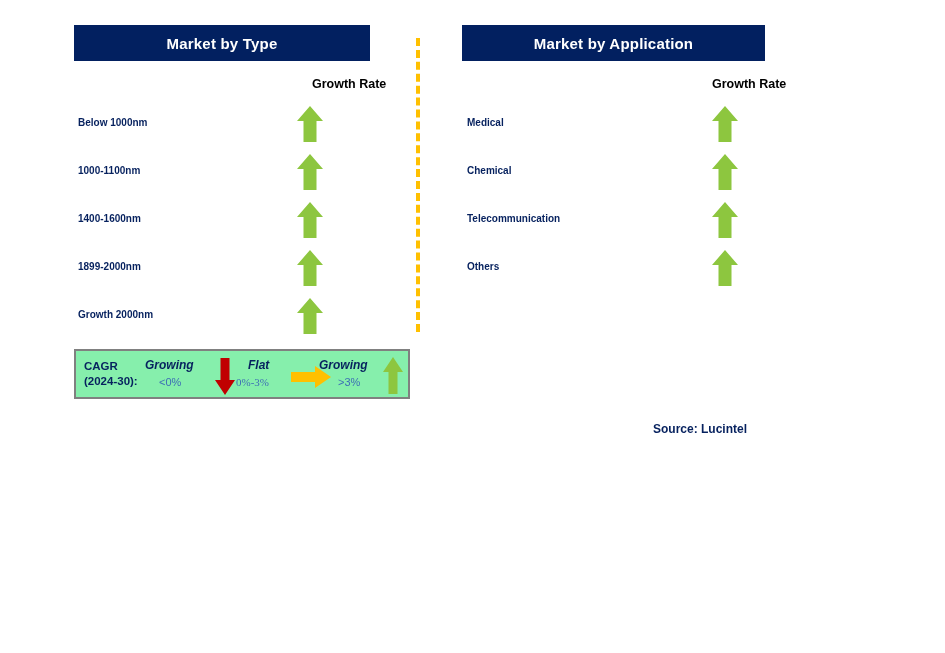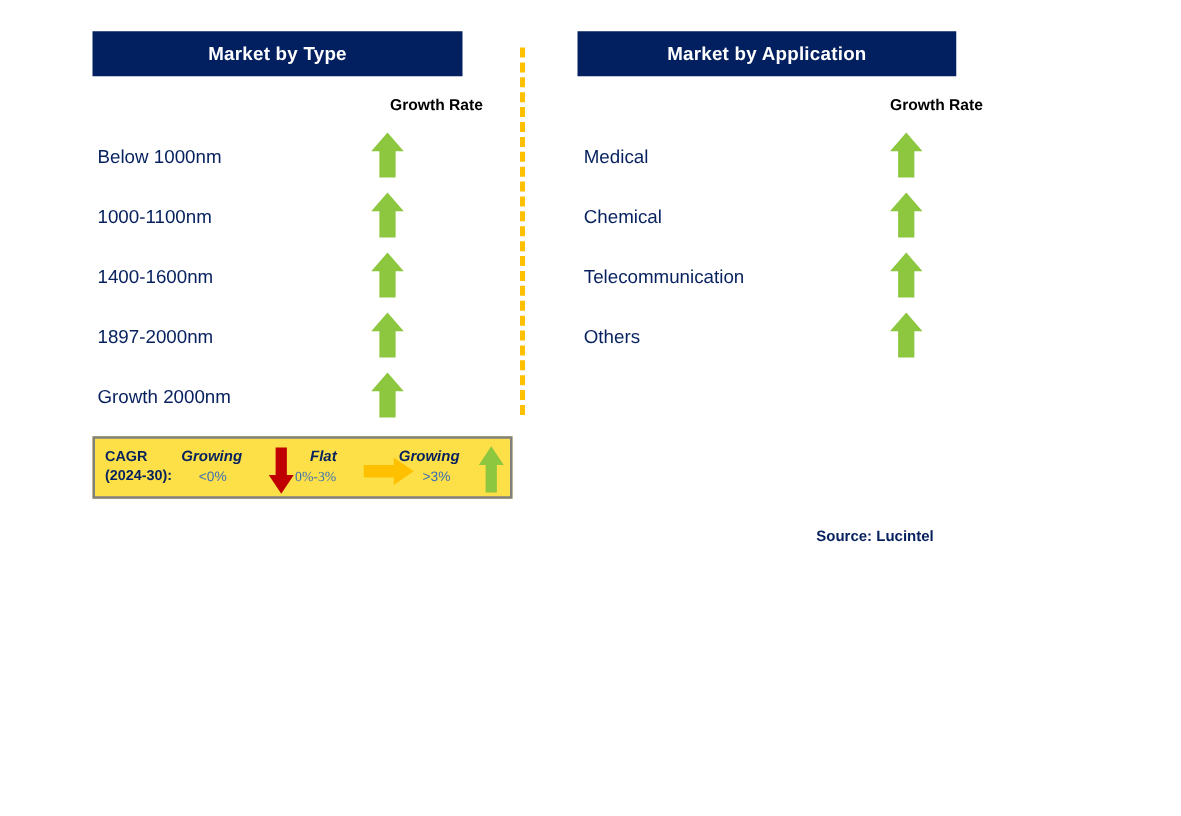--- a/index.html
+++ b/index.html
@@ -46,22 +46,22 @@
     color: #000000;
     white-space: nowrap;
     margin-left: 40px;
   }
   #growth-type { left: 272px; top: 77px; }
   #growth-app  { left: 672px; top: 77px; }
 
   
   .seg-label {
     position: absolute;
-    font-size: 15px;
-    font-weight: normal;
+    font-size: 10px;
+    font-weight: bold;
     color: #06215e;
     white-space: nowrap;
     line-height: 1;
   }
   .seg-arrow {
     position: absolute;
     width: 28px;
     height: 38px;
   }
 
@@ -76,21 +76,21 @@
   }
 
   
   #legend-box {
     position: absolute;
     left: 74px;
     top: 349px;
     width: 336px;
     height: 50px;
     border: 2px solid #808080;
-    background: #fde047;
+    background: #86efac;
     box-sizing: border-box;
   }
   .legend-cagr {
     position: absolute;
     left: 8px;
     top: 8px;
     font-size: 11.5px;
     font-weight: bold;
     color: #06215e;
     line-height: 15px;
@@ -164,21 +164,21 @@
     </svg>
   </div>
 
   <div class="seg-label" style="left:78px; top:214px;">1400-1600nm</div>
   <div class="seg-arrow" style="left:296px; top:201px;">
     <svg viewBox="0 0 28 38" width="28" height="38" aria-hidden="true">
       <path d="M14 1 L27 16 L20.5 16 L20.5 37 L7.5 37 L7.5 16 L1 16 Z" fill="#8DC63F"></path>
     </svg>
   </div>
 
-  <div class="seg-label" style="left:78px; top:262px;">1897-2000nm</div>
+  <div class="seg-label" style="left:78px; top:262px;">1899-2000nm</div>
   <div class="seg-arrow" style="left:296px; top:249px;">
     <svg viewBox="0 0 28 38" width="28" height="38" aria-hidden="true">
       <path d="M14 1 L27 16 L20.5 16 L20.5 37 L7.5 37 L7.5 16 L1 16 Z" fill="#8DC63F"></path>
     </svg>
   </div>
 
   <div class="seg-label" style="left:78px; top:310px;">Growth 2000nm</div>
   <div class="seg-arrow" style="left:296px; top:297px;">
     <svg viewBox="0 0 28 38" width="28" height="38" aria-hidden="true">
       <path d="M14 1 L27 16 L20.5 16 L20.5 37 L7.5 37 L7.5 16 L1 16 Z" fill="#8DC63F"></path>

